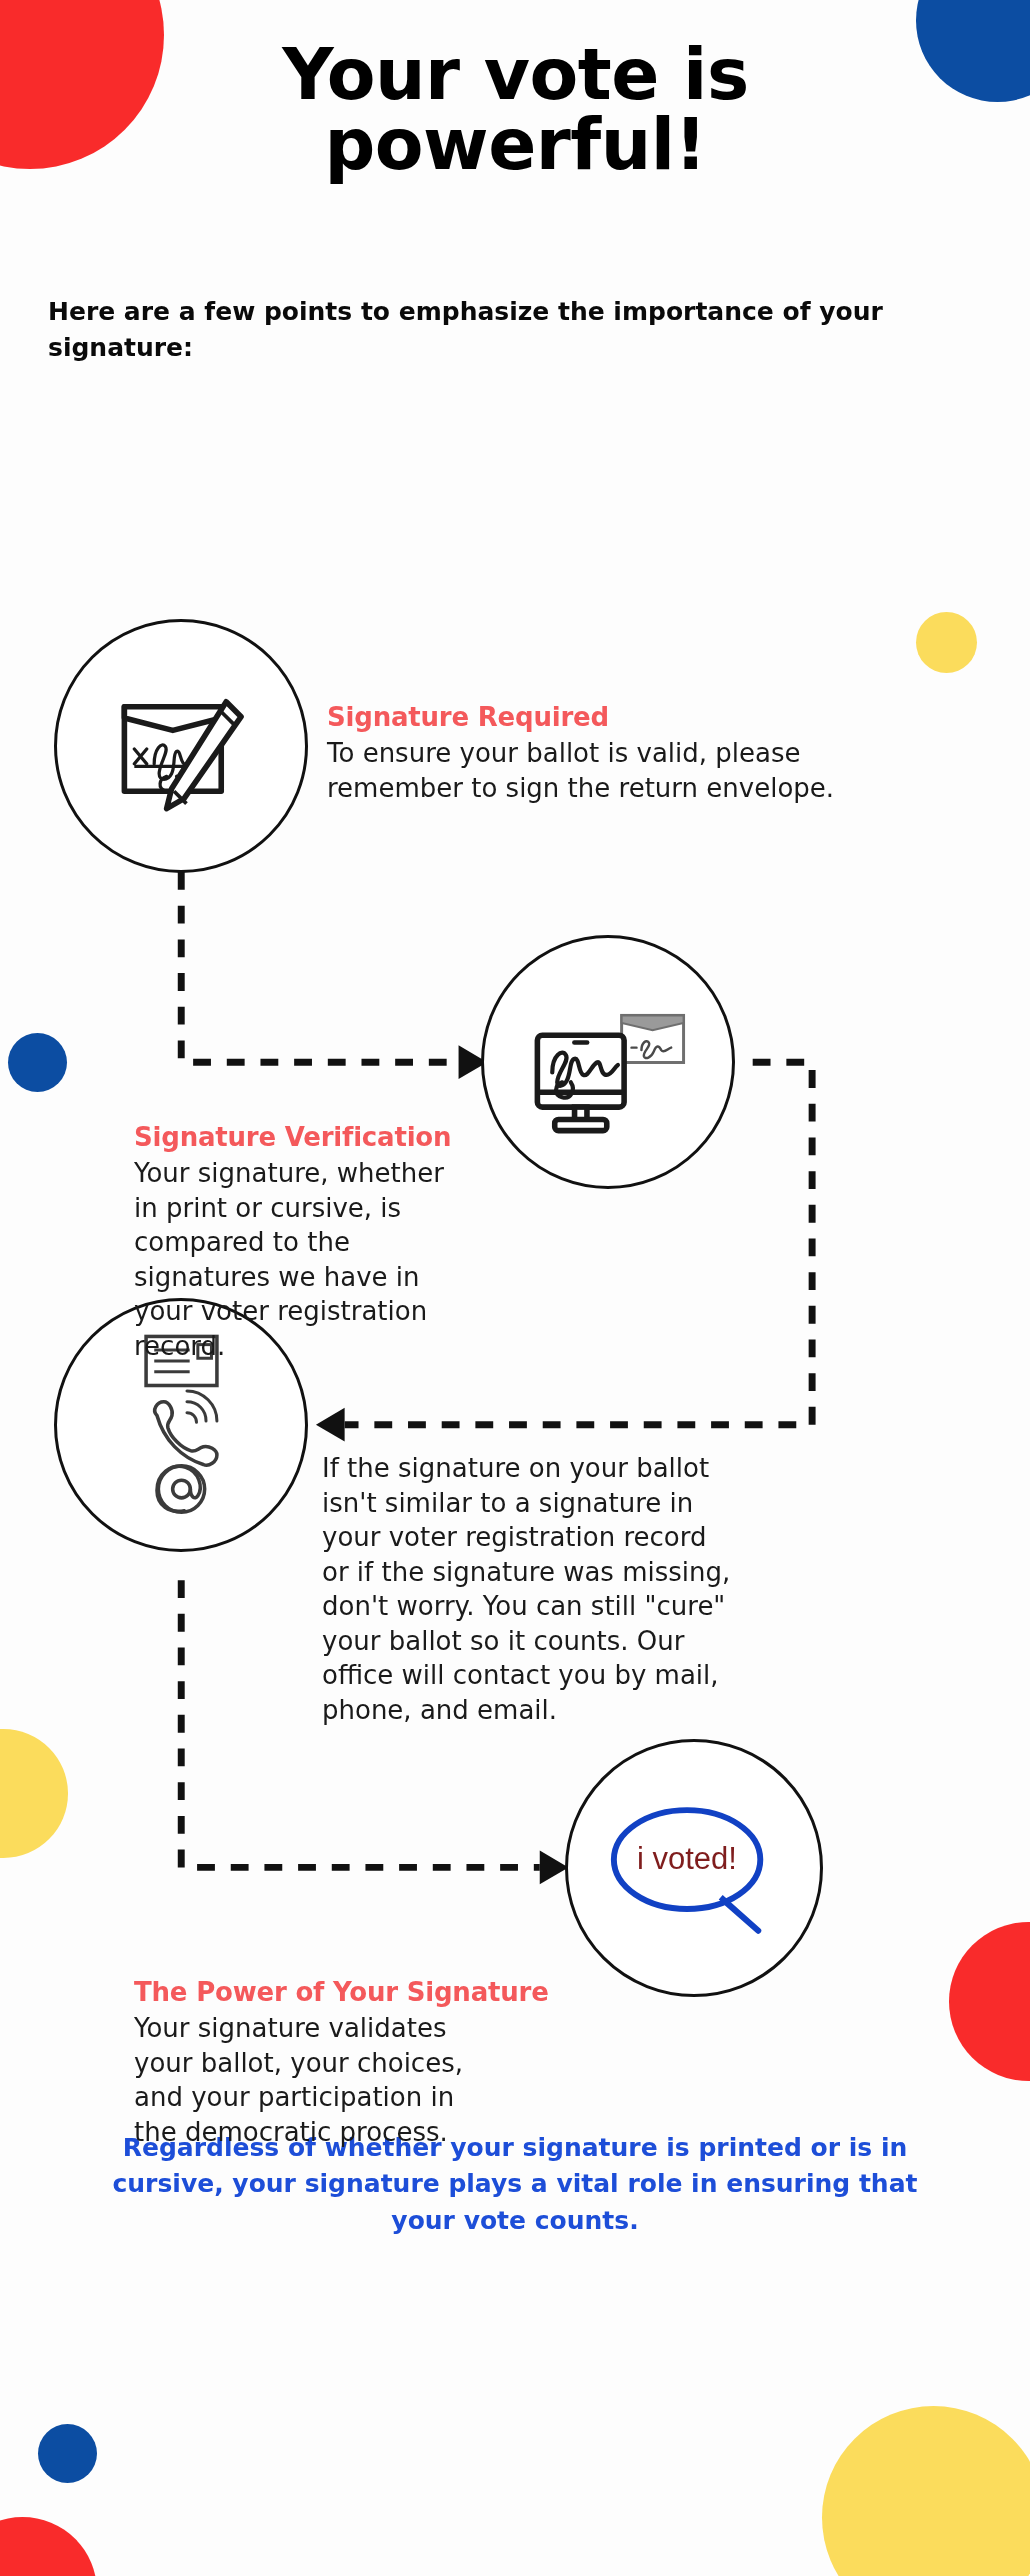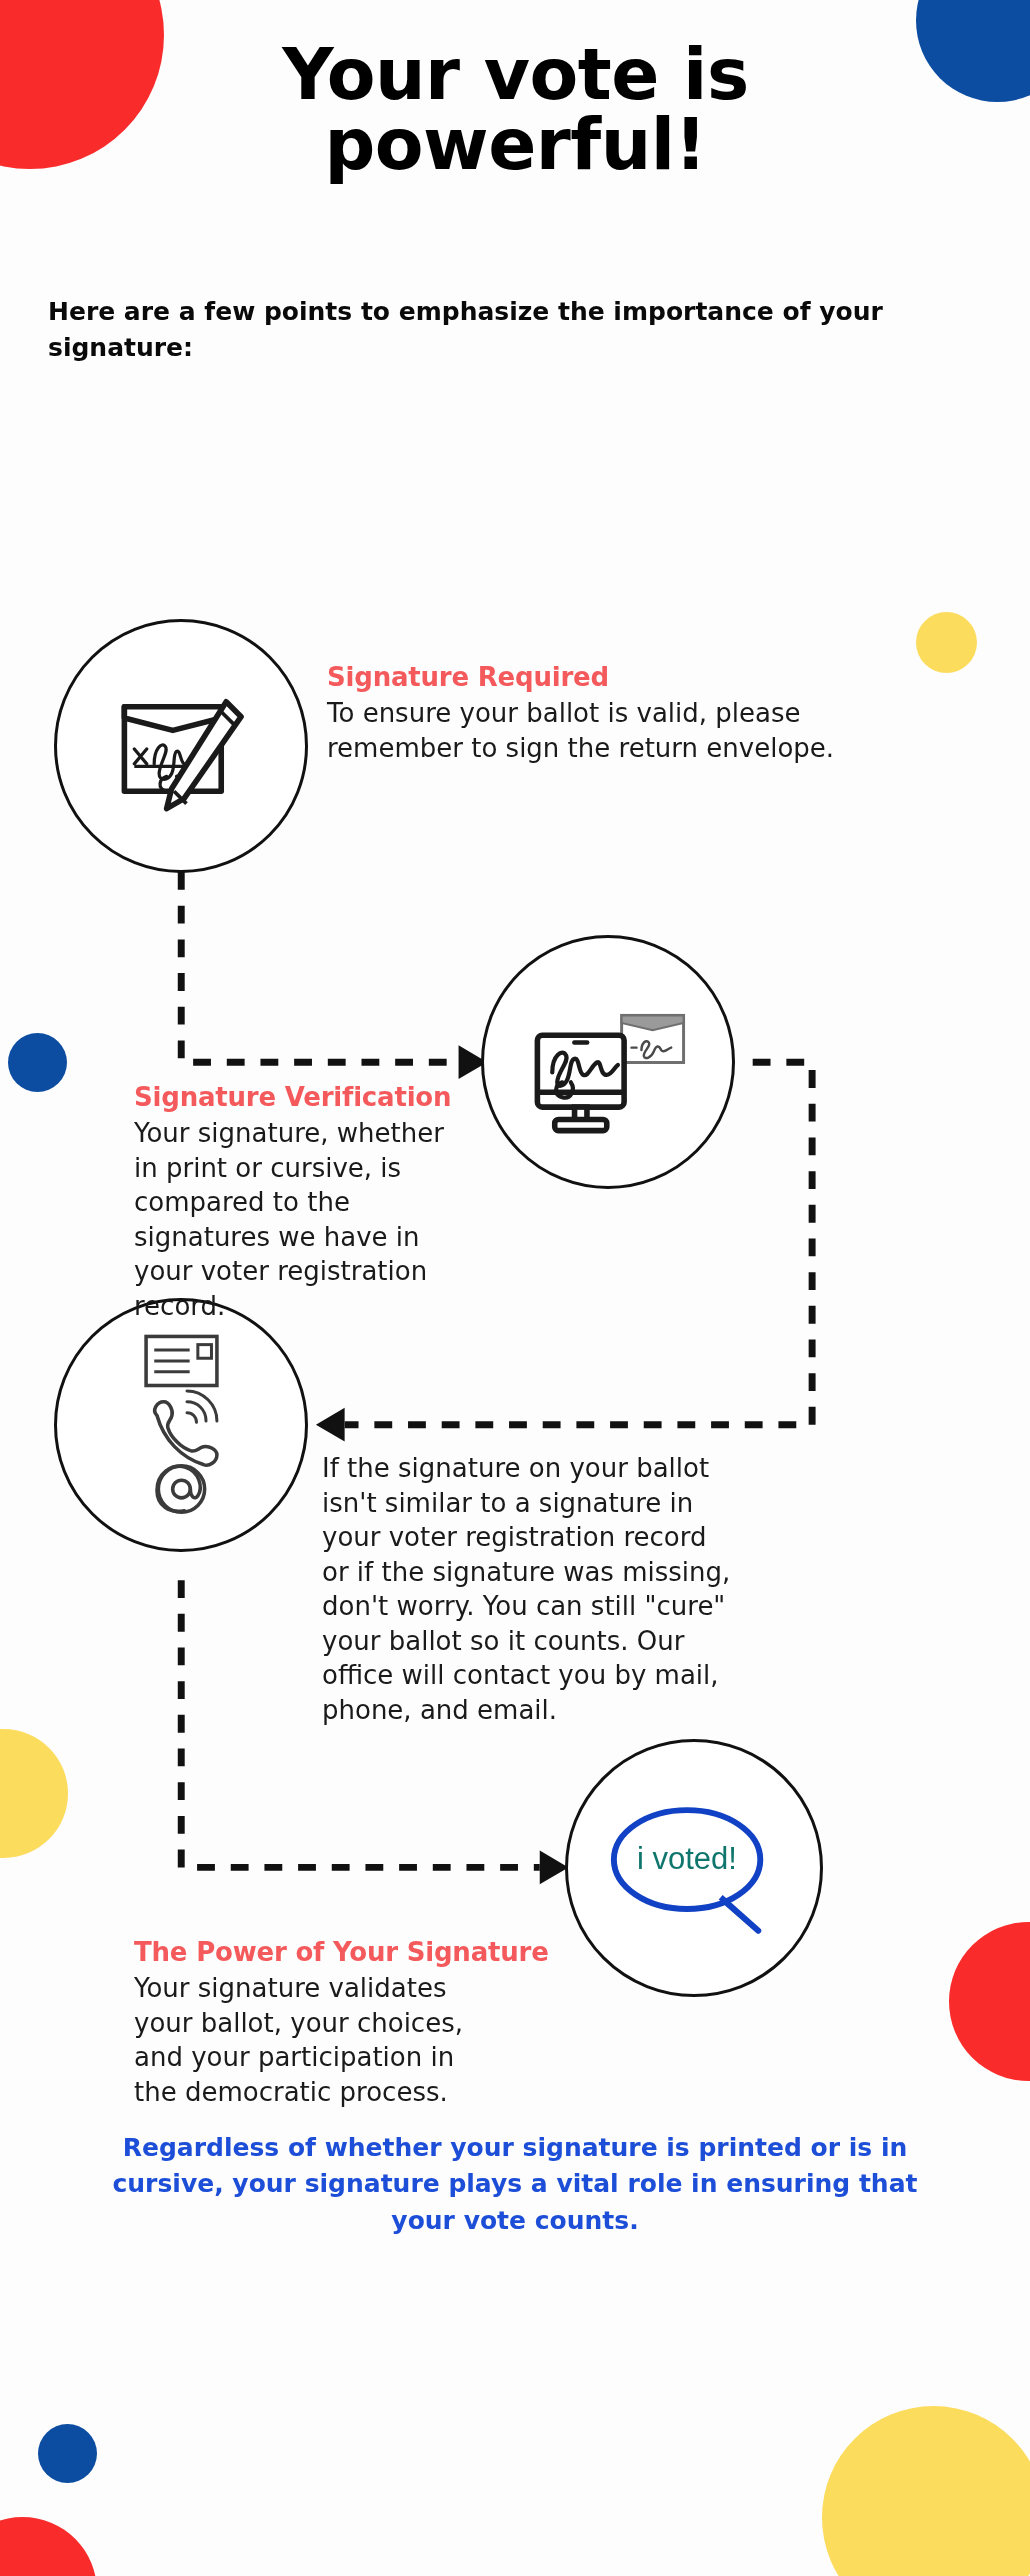--- a/index.html
+++ b/index.html
@@ -74,20 +74,21 @@
   
   .step-text { position: absolute; z-index: 5; }
   .step-title {
     color: #F4595B;
     font-weight: 700;
     font-size: 26px;
     letter-spacing: -0.2px;
     margin-bottom: 4px;
     font-family: "DejaVu Sans", sans-serif;
     white-space: nowrap;
+    margin-top: 40px;
   }
   .step-body {
     color: #1A1A1A;
     font-size: 26px;
     line-height: 1.33;
     font-family: "DejaVu Sans", sans-serif;
   }
 
   
   #footer {
@@ -226,21 +227,21 @@
     <div class="step-body" style="max-width:416px;">If the signature on your ballot isn't similar to a signature in your voter registration record or if the signature was missing, don't worry. You can still "cure" your ballot so it counts. Our office will contact you by mail, phone, and email.</div>
   </div>
 
   <div class="circle-badge" style="left:565px; top:1739px; width:258px; height:258px;">
     <span style="position:relative; display:block; width:188px; height:149px;">
       <svg class="icon-svg" width="188" height="149" viewBox="0 0 190 150">
         <ellipse cx="88" cy="66" rx="74" ry="50" fill="#FFFFFF" stroke="#1141C4" stroke-width="6"></ellipse>
         <path d="M 122 104 L 160 138 L 128 110" fill="#FFFFFF" stroke="#1141C4" stroke-width="6" stroke-linejoin="round"></path>
       </svg>
       <span style="position:absolute; left:0; top:0; width:174px; height:131px; display:flex;
-                   align-items:center; justify-content:center; font-size:31px; color:#0f766e;
+                   align-items:center; justify-content:center; font-size:31px; color:#7f1d1d;
                    font-family:'Liberation Sans', sans-serif;">i voted!</span>
     </span>
   </div>
   <div class="step-text" style="left:134px; top:1937px; width:386px;">
     <div class="step-title">The Power of Your Signature</div>
     <div class="step-body" style="max-width:367px;">Your signature validates your ballot, your choices, and your participation in the democratic process.</div>
   </div>
 
   <div id="footer">Regardless of whether your signature is printed or is in cursive, your signature plays a vital role in ensuring that your vote counts.</div>
 

